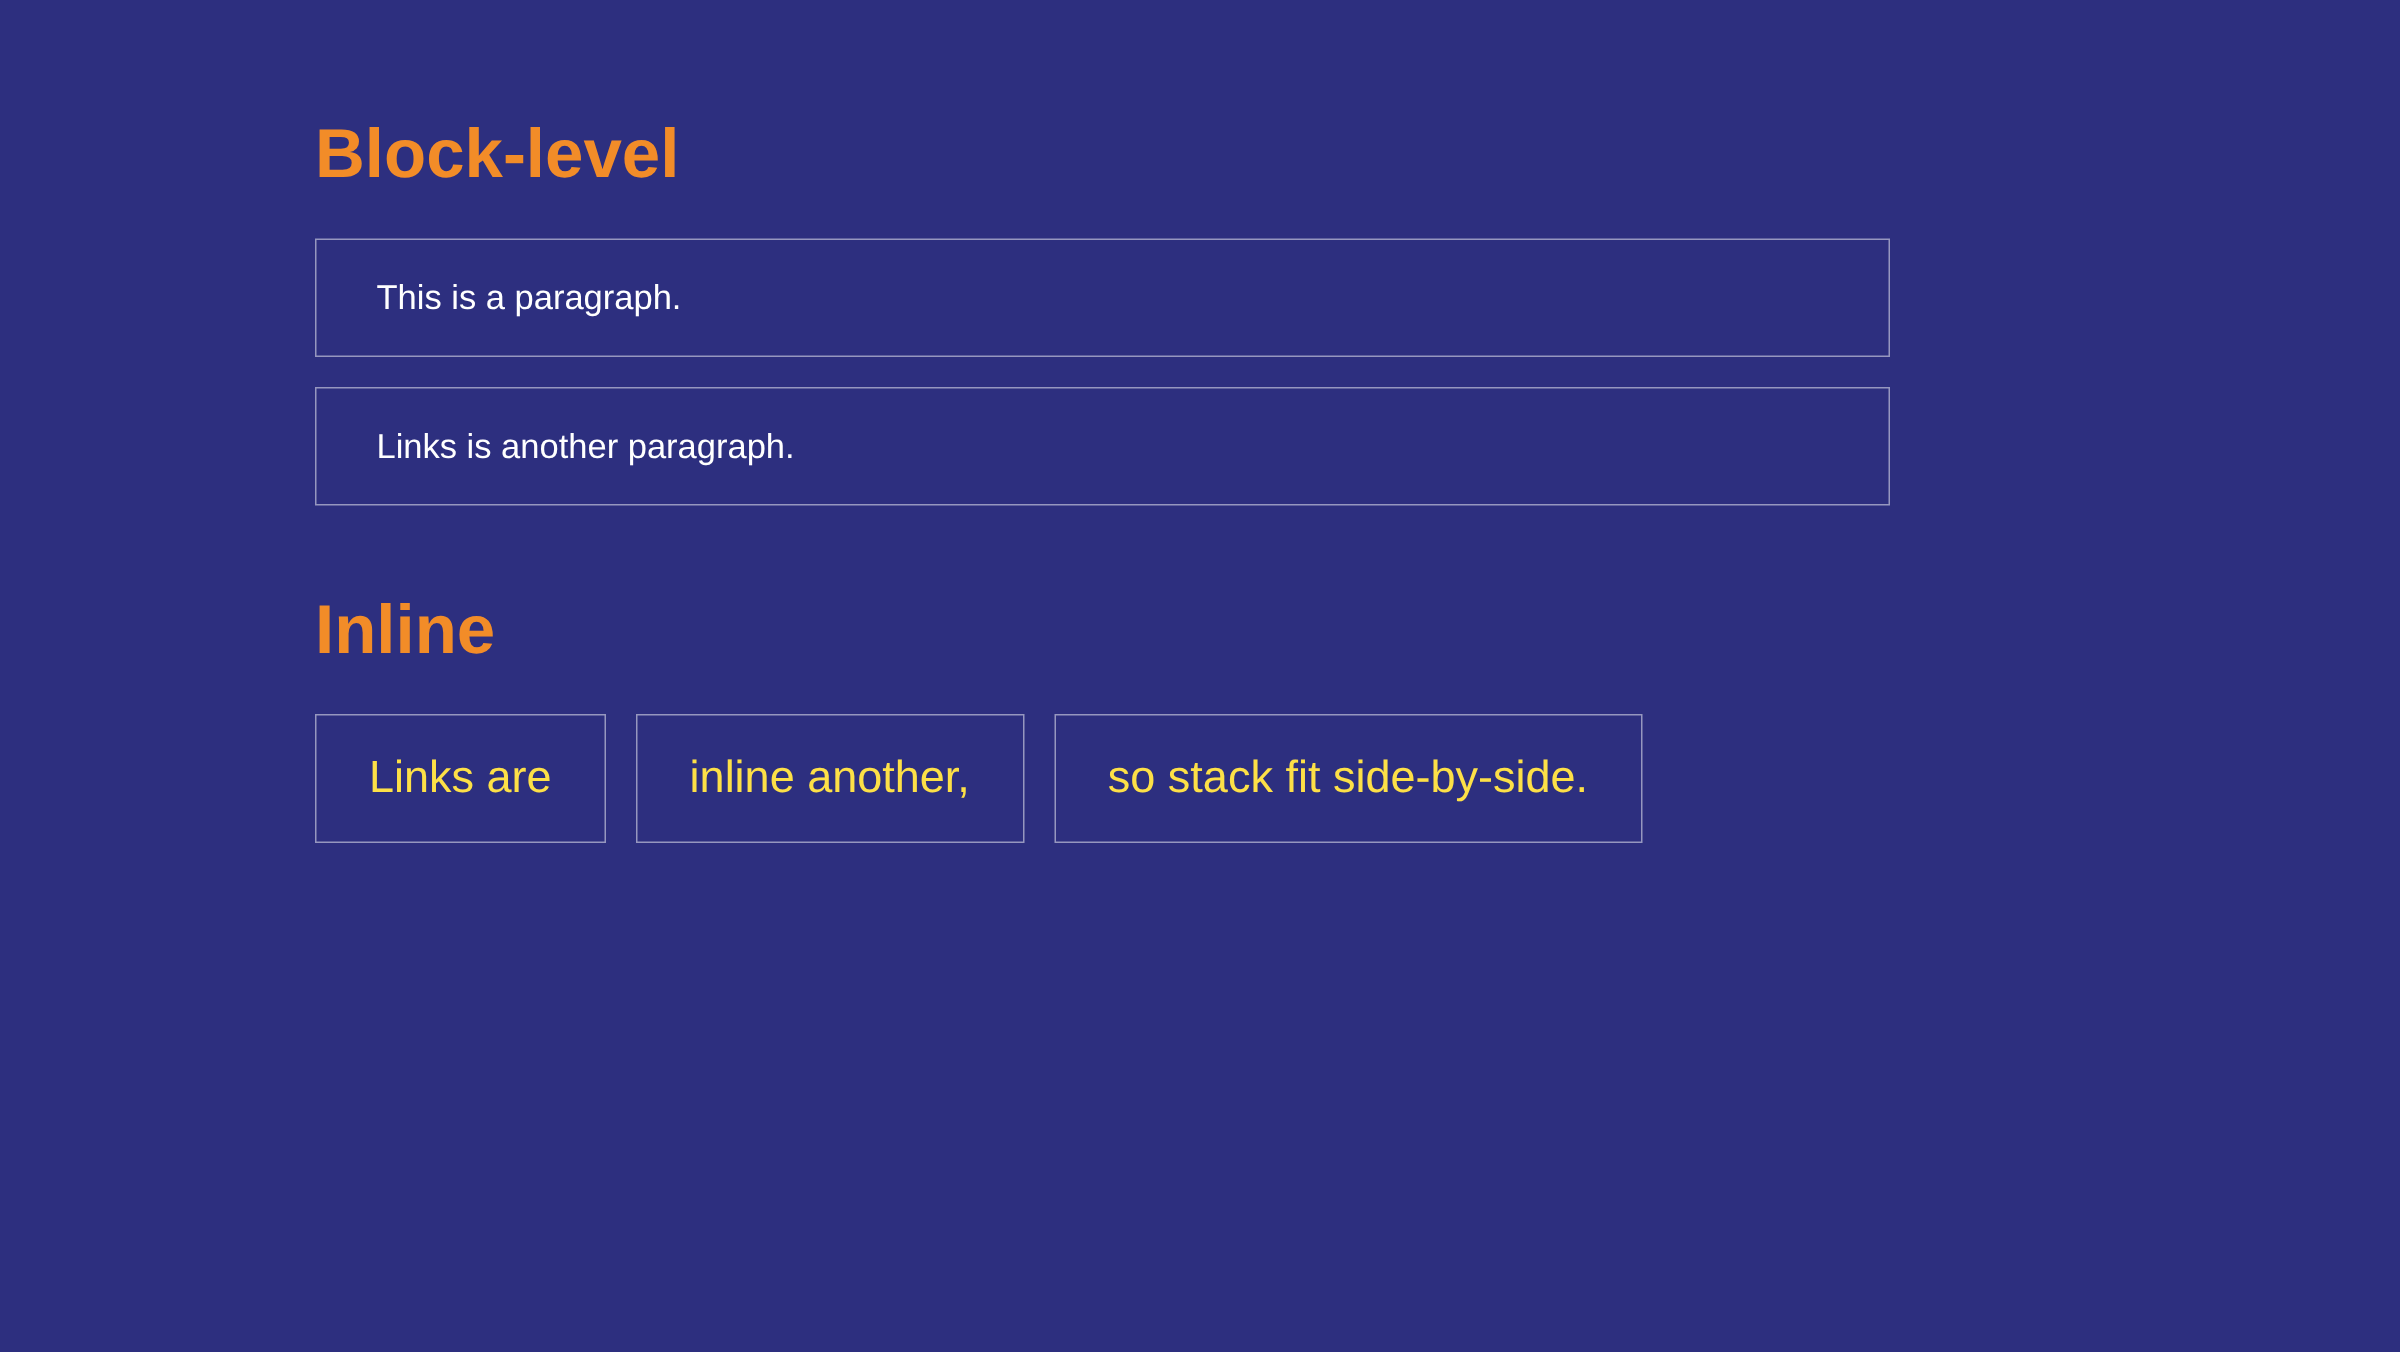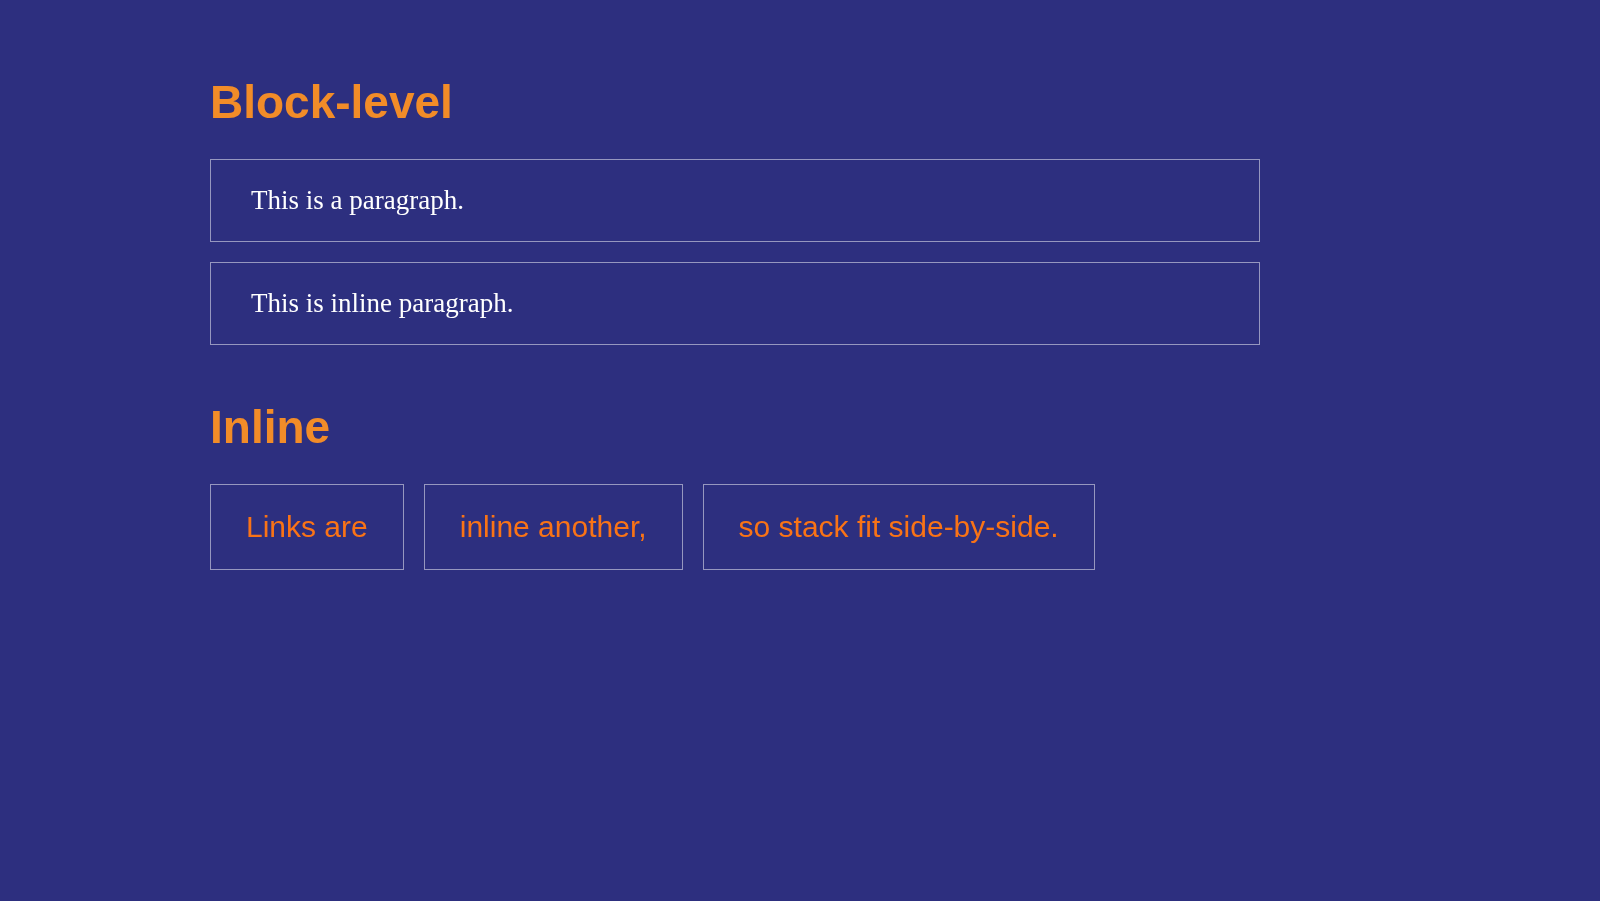--- a/index.html
+++ b/index.html
@@ -16,49 +16,48 @@
     }
     .heading {
       color: #f28c28;
       font-size: 46px;
       font-weight: 700;
       margin-bottom: 30px;
     }
     .block-example {
       border: 1px solid rgba(255, 255, 255, 0.5);
       color: #ffffff;
-      font-size: 27px;
+      font-size: 23px;
       padding: 25px 40px;
       margin-bottom: 20px;
       display: block;
       width: 1050px;
-      font-family: Liberation Serif, serif;
     }
     .inline-section {
       margin-top: 55px;
     }
     .inline-container {
       display: flex;
       gap: 20px;
     }
     .inline-example {
       border: 1px solid rgba(255, 255, 255, 0.5);
-      color: #f97316;
+      color: #fde047;
       font-size: 30px;
       padding: 25px 35px;
       display: inline-block;
     }
   </style>
 </head>
 <body>
 
 <div>
   <h2 class="heading">Block-level</h2>
   <div class="block-example">This is a paragraph.</div>
-  <div class="block-example">This is inline paragraph.</div>
+  <div class="block-example">Links is another paragraph.</div>
 </div>
 
 <div class="inline-section">
   <h2 class="heading">Inline</h2>
   <div class="inline-container">
     <span class="inline-example">Links are</span>
     <span class="inline-example">inline another,</span>
     <span class="inline-example">so stack fit side-by-side.</span>
   </div>
 </div>

